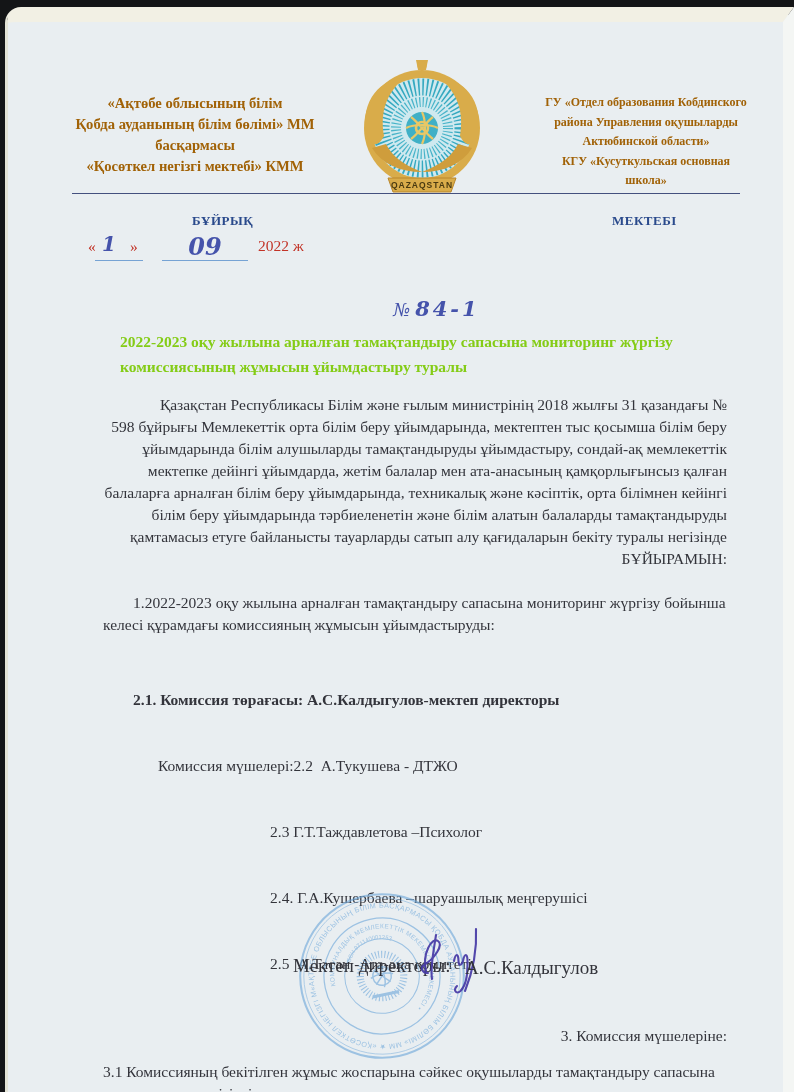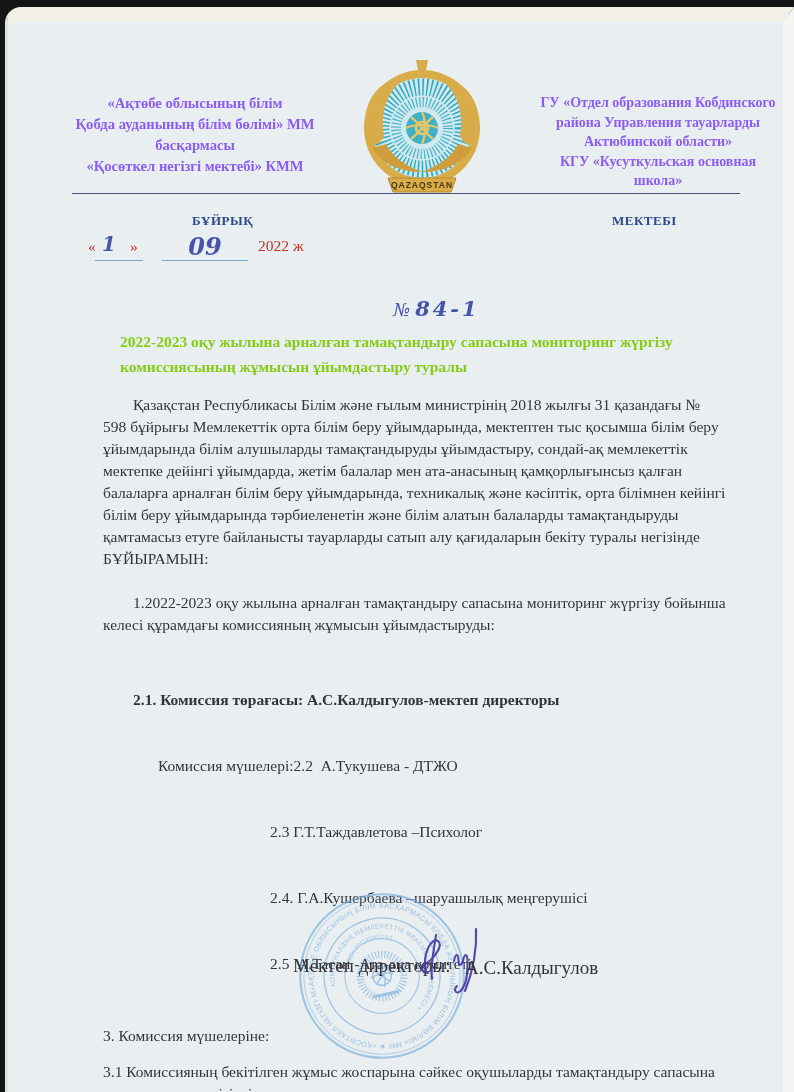--- a/index.html
+++ b/index.html
@@ -7,23 +7,23 @@
   .screen { position:relative; width:794px; height:1092px; overflow:hidden; background:#141517; }
 
   
   .paper { position:absolute; left:5px; top:7px; right:0; bottom:0;
            background:#e9eef1;
            border-top:15px solid #f2f0e4; border-left:3px solid #e3e3d6; border-right:11px solid #f4f6f4;
            border-top-left-radius:16px; box-sizing:border-box; }
   .page  { position:absolute; inset:0; }
 
   
-  .org { position:absolute; top:93px; color:#8b5cf6; font-weight:bold; text-align:center; }
+  .org { position:absolute; top:93px; color:#a16207; font-weight:bold; text-align:center; }
   .org-left  { left:62px;  width:266px; font-size:14.6px; line-height:21px; }
-  .org-right { left:528px; width:260px; font-size:14px; line-height:19.5px; }
+  .org-right { left:516px; width:260px; font-size:12px; line-height:19.5px; }
   .divider { position:absolute; top:193px; left:72px; width:668px; border-top:1.8px solid #44507e; }
 
   .emblem { position:absolute; left:352px; top:56px; width:140px; height:150px; }
 
   .order-label { position:absolute; top:213px; color:#2a4a8c; font-weight:bold; font-size:13px; letter-spacing:.5px;font-family:Liberation Serif, serif; }
   .lbl-kk { left:192px; }
   .lbl-ru { left:612px; }
 
   
   .date-row { position:absolute; top:234px; left:88px; width:260px; height:34px; font-size:15.5px; }
@@ -40,27 +40,27 @@
   .d-year  { position:absolute; left:170px; top:3px; }
 
   
   .num-row { position:absolute; left:393px; top:296px; }
   .num-sign { font-size:18px; }
   .num-val  { font-size:21px; font-weight:bold; letter-spacing:3px; }
 
   
   .doc { position:absolute; left:103px; top:330px; width:624px; color:#33343b; font-size:15.5px; line-height:22px; }
   .doc-title { font-weight:bold; margin:0 0 0 17px; width:586px; line-height:24.5px; color:#84cc16; }
-  .p-main { margin:15px 0 0 0; text-indent:30px; text-align:left; }
+  .p-main { margin:15px 0 0 0; text-indent:30px; text-align:right; }
   .p-item1 { margin:22px 0 0 0; text-indent:30px; }
   .commission { margin:9px 0 0 0; white-space:pre-wrap; }
   .c-21 { padding-left:30px;font-weight:bold; }
   .c-22 { padding-left:55px; }
   .c-2x { padding-left:167px; }
-  .p-item3  { margin:6px 0 0 0; }
+  .p-item3  { margin:6px 0 0 0;text-align:right; }
   .p-item31 { margin:14px 0 0 0; }
 
   
   .sig-row { position:absolute; top:955px; left:293px; width:420px; height:40px; font-size:19px; color:#33343b; z-index:3; }
   .sig-label { position:absolute; left:0; top:0; }
   .sig-name  { position:absolute; left:172px; top:2px; }
   .sig-ink   { position:absolute; left:105px; top:-32px; width:120px; height:84px; }
 
   
   .stamp { position:absolute; left:294px; top:888px; width:176px; height:176px; opacity:.62; z-index:1; }
@@ -73,21 +73,21 @@
   <div class="page">
 
     <div class="org org-left">
       <div>«Ақтөбе облысының білім</div>
       <div>Қобда ауданының білім бөлімі» ММ</div>
       <div>басқармасы</div>
       <div>«Қосөткел негізгі мектебі» КММ</div>
     </div>
     <div class="org org-right">
       <div>ГУ «Отдел образования Кобдинского</div>
-      <div>района Управления тауарларды</div>
+      <div>района Управления оқушыларды</div>
       <div>Актюбинской области»</div>
       <div>КГУ «Кусуткульская основная</div>
       <div>школа»</div>
     </div>
 
     <svg class="emblem" viewBox="0 0 140 150">
       <circle cx="70" cy="72" r="58" fill="#d9ac4a"></circle>
       <circle cx="70" cy="72" r="50" fill="#cfe9ef"></circle>
       <circle cx="70" cy="72" r="41" fill="none" stroke="#35a9c0" stroke-width="17" stroke-dasharray="1.6,2.6"></circle>
       <circle cx="70" cy="72" r="26" fill="none" stroke="#49b4c9" stroke-width="10" stroke-dasharray="1.2,2.2"></circle>

